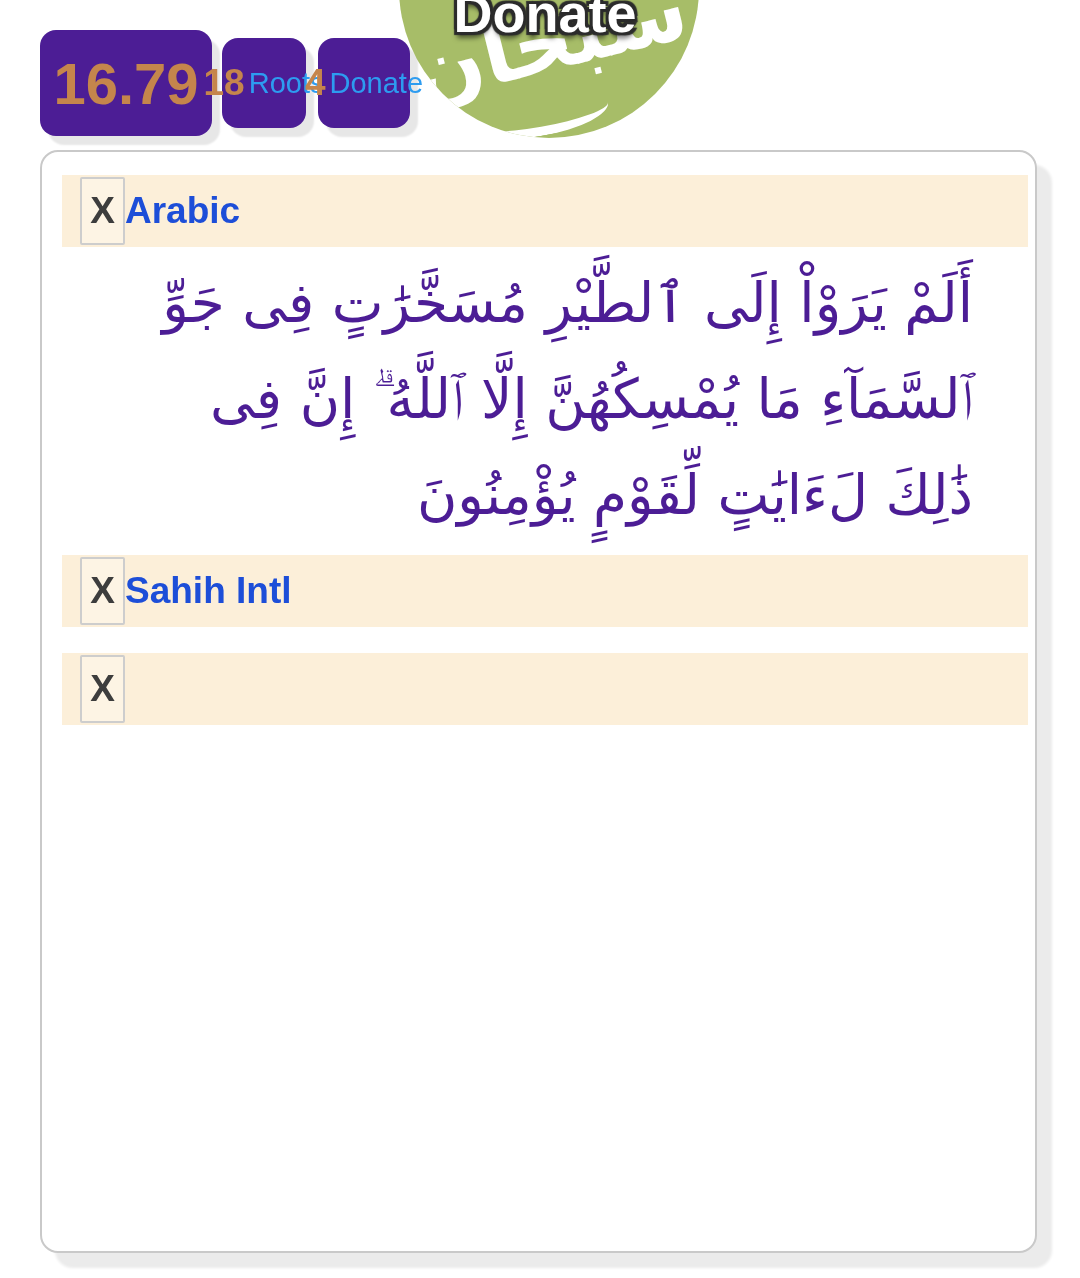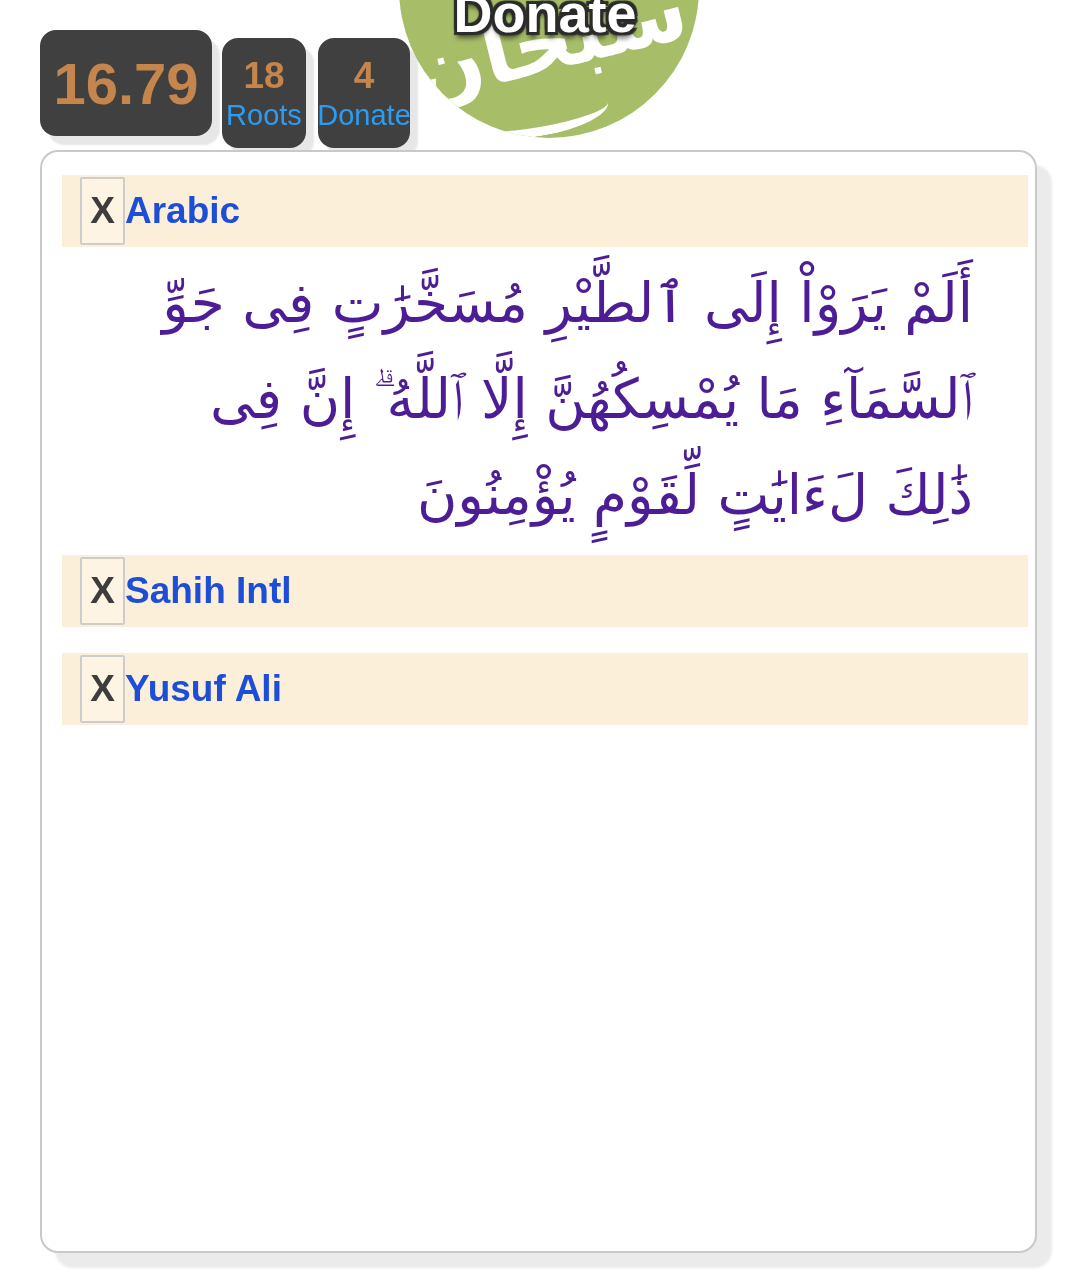--- a/index.html
+++ b/index.html
@@ -7,33 +7,33 @@
     width:1080px;height:1278px;
     background:#ffffff;
     position:relative;
     overflow:hidden;
     font-family:"Liberation Sans", sans-serif;
   }
 
   
   .badge{
     position:absolute;
-    background:#404040;
+    background:#4c1d95;
     border-radius:16px;
     box-shadow:8px 9px 2px #e7e7e7;
     text-align:center;
   }
   .verse-badge{
     left:40px;top:30px;width:172px;height:106px;
     display:flex;align-items:center;justify-content:center;
     font-size:58px;font-weight:bold;color:#c5854c;
   }
   .count-badge{
-    top:38px;height:110px;
-    display:flex;flex-direction:column;align-items:center;justify-content:center;
+    top:38px;height:90px;
+    display:flex;align-items:center;justify-content:center;
     gap:4px;
   }
   .roots-badge{left:222px;width:84px;}
   .tafsirs-badge{left:318px;width:92px;}
   .count-num{font-size:37px;font-weight:bold;color:#c5854c;line-height:40px;}
   .count-label{font-size:29px;color:#2d9cf0;line-height:30px;}
 
   .logo{
     position:absolute;
     left:399px;top:-162px;width:300px;height:300px;
@@ -159,16 +159,15 @@
 ٱلسَّمَآءِ مَا يُمْسِكُهُنَّ إِلَّا ٱللَّهُ ۗ إِنَّ فِى
 ذَٰلِكَ لَءَايَٰتٍ لِّقَوْمٍ يُؤْمِنُونَ</div>
 
   <div class="section-bar bar-sahih">
     <div class="close-btn">X</div>
     <div class="section-title">Sahih Intl</div>
   </div>
 
   <div class="section-bar bar-yusuf">
     <div class="close-btn">X</div>
-    <div class="section-title">Yusuf Ali</div>
   </div>
 
 </div>
 
 </body></html>

